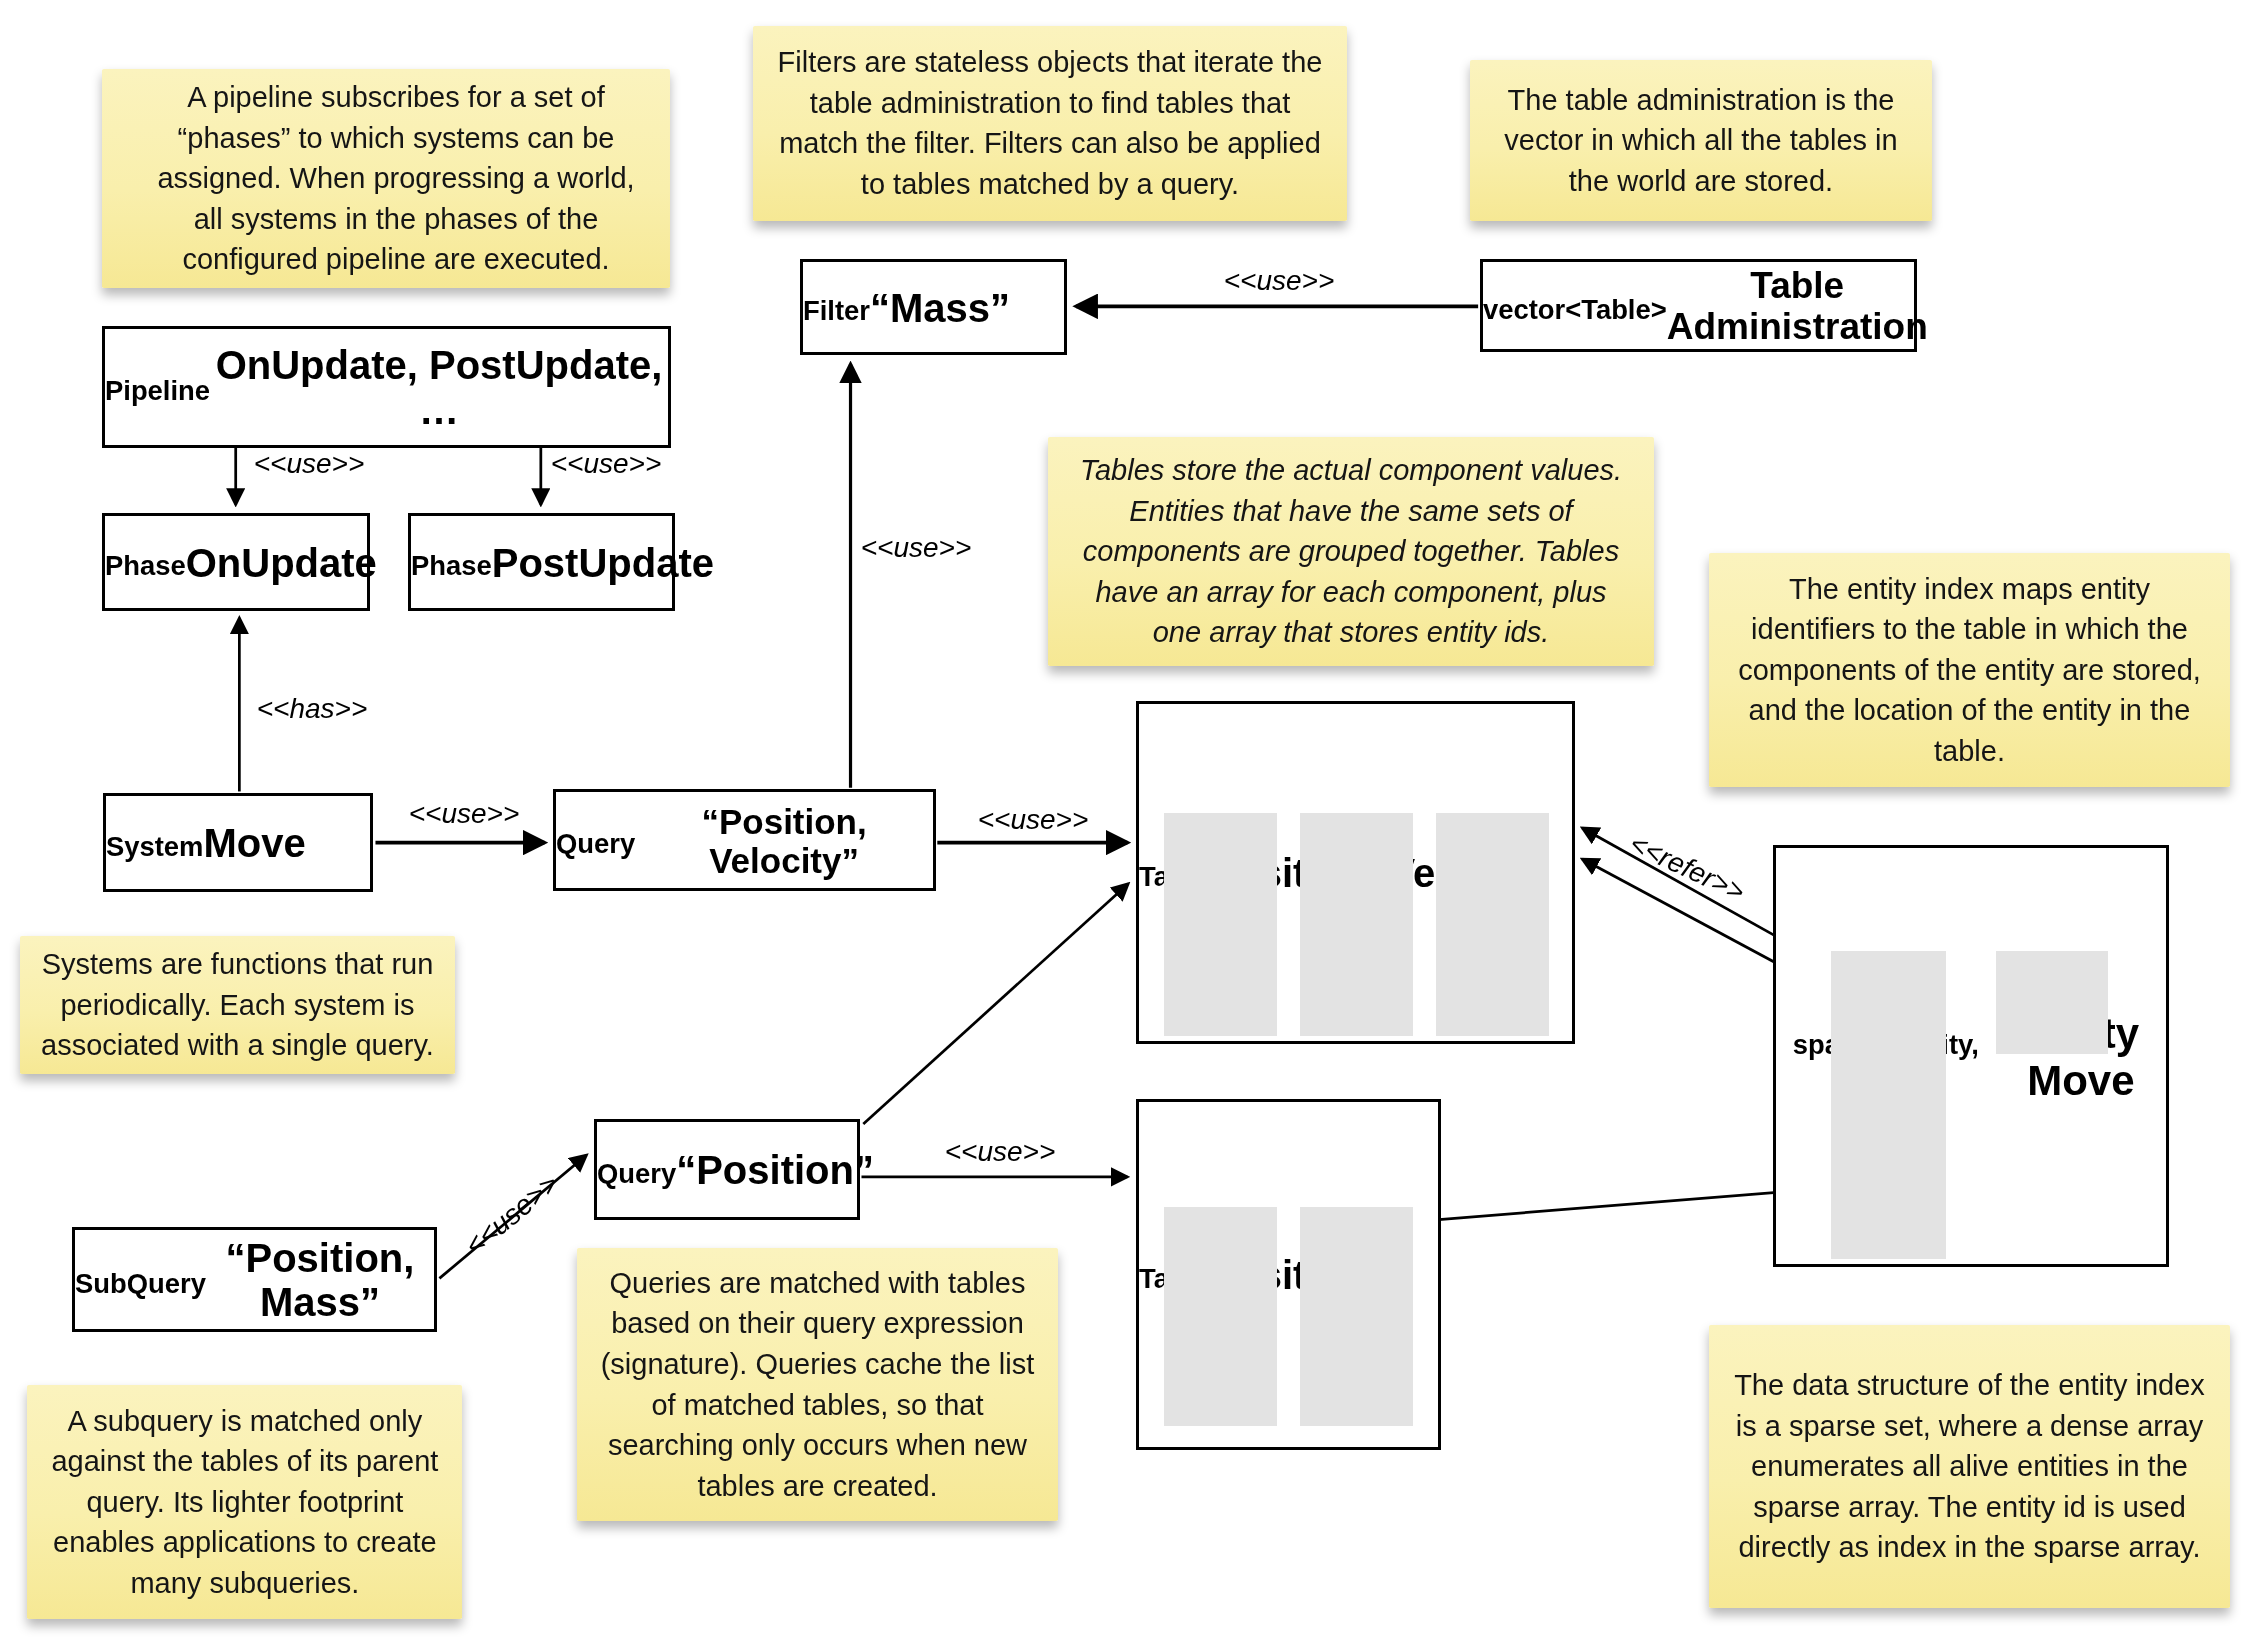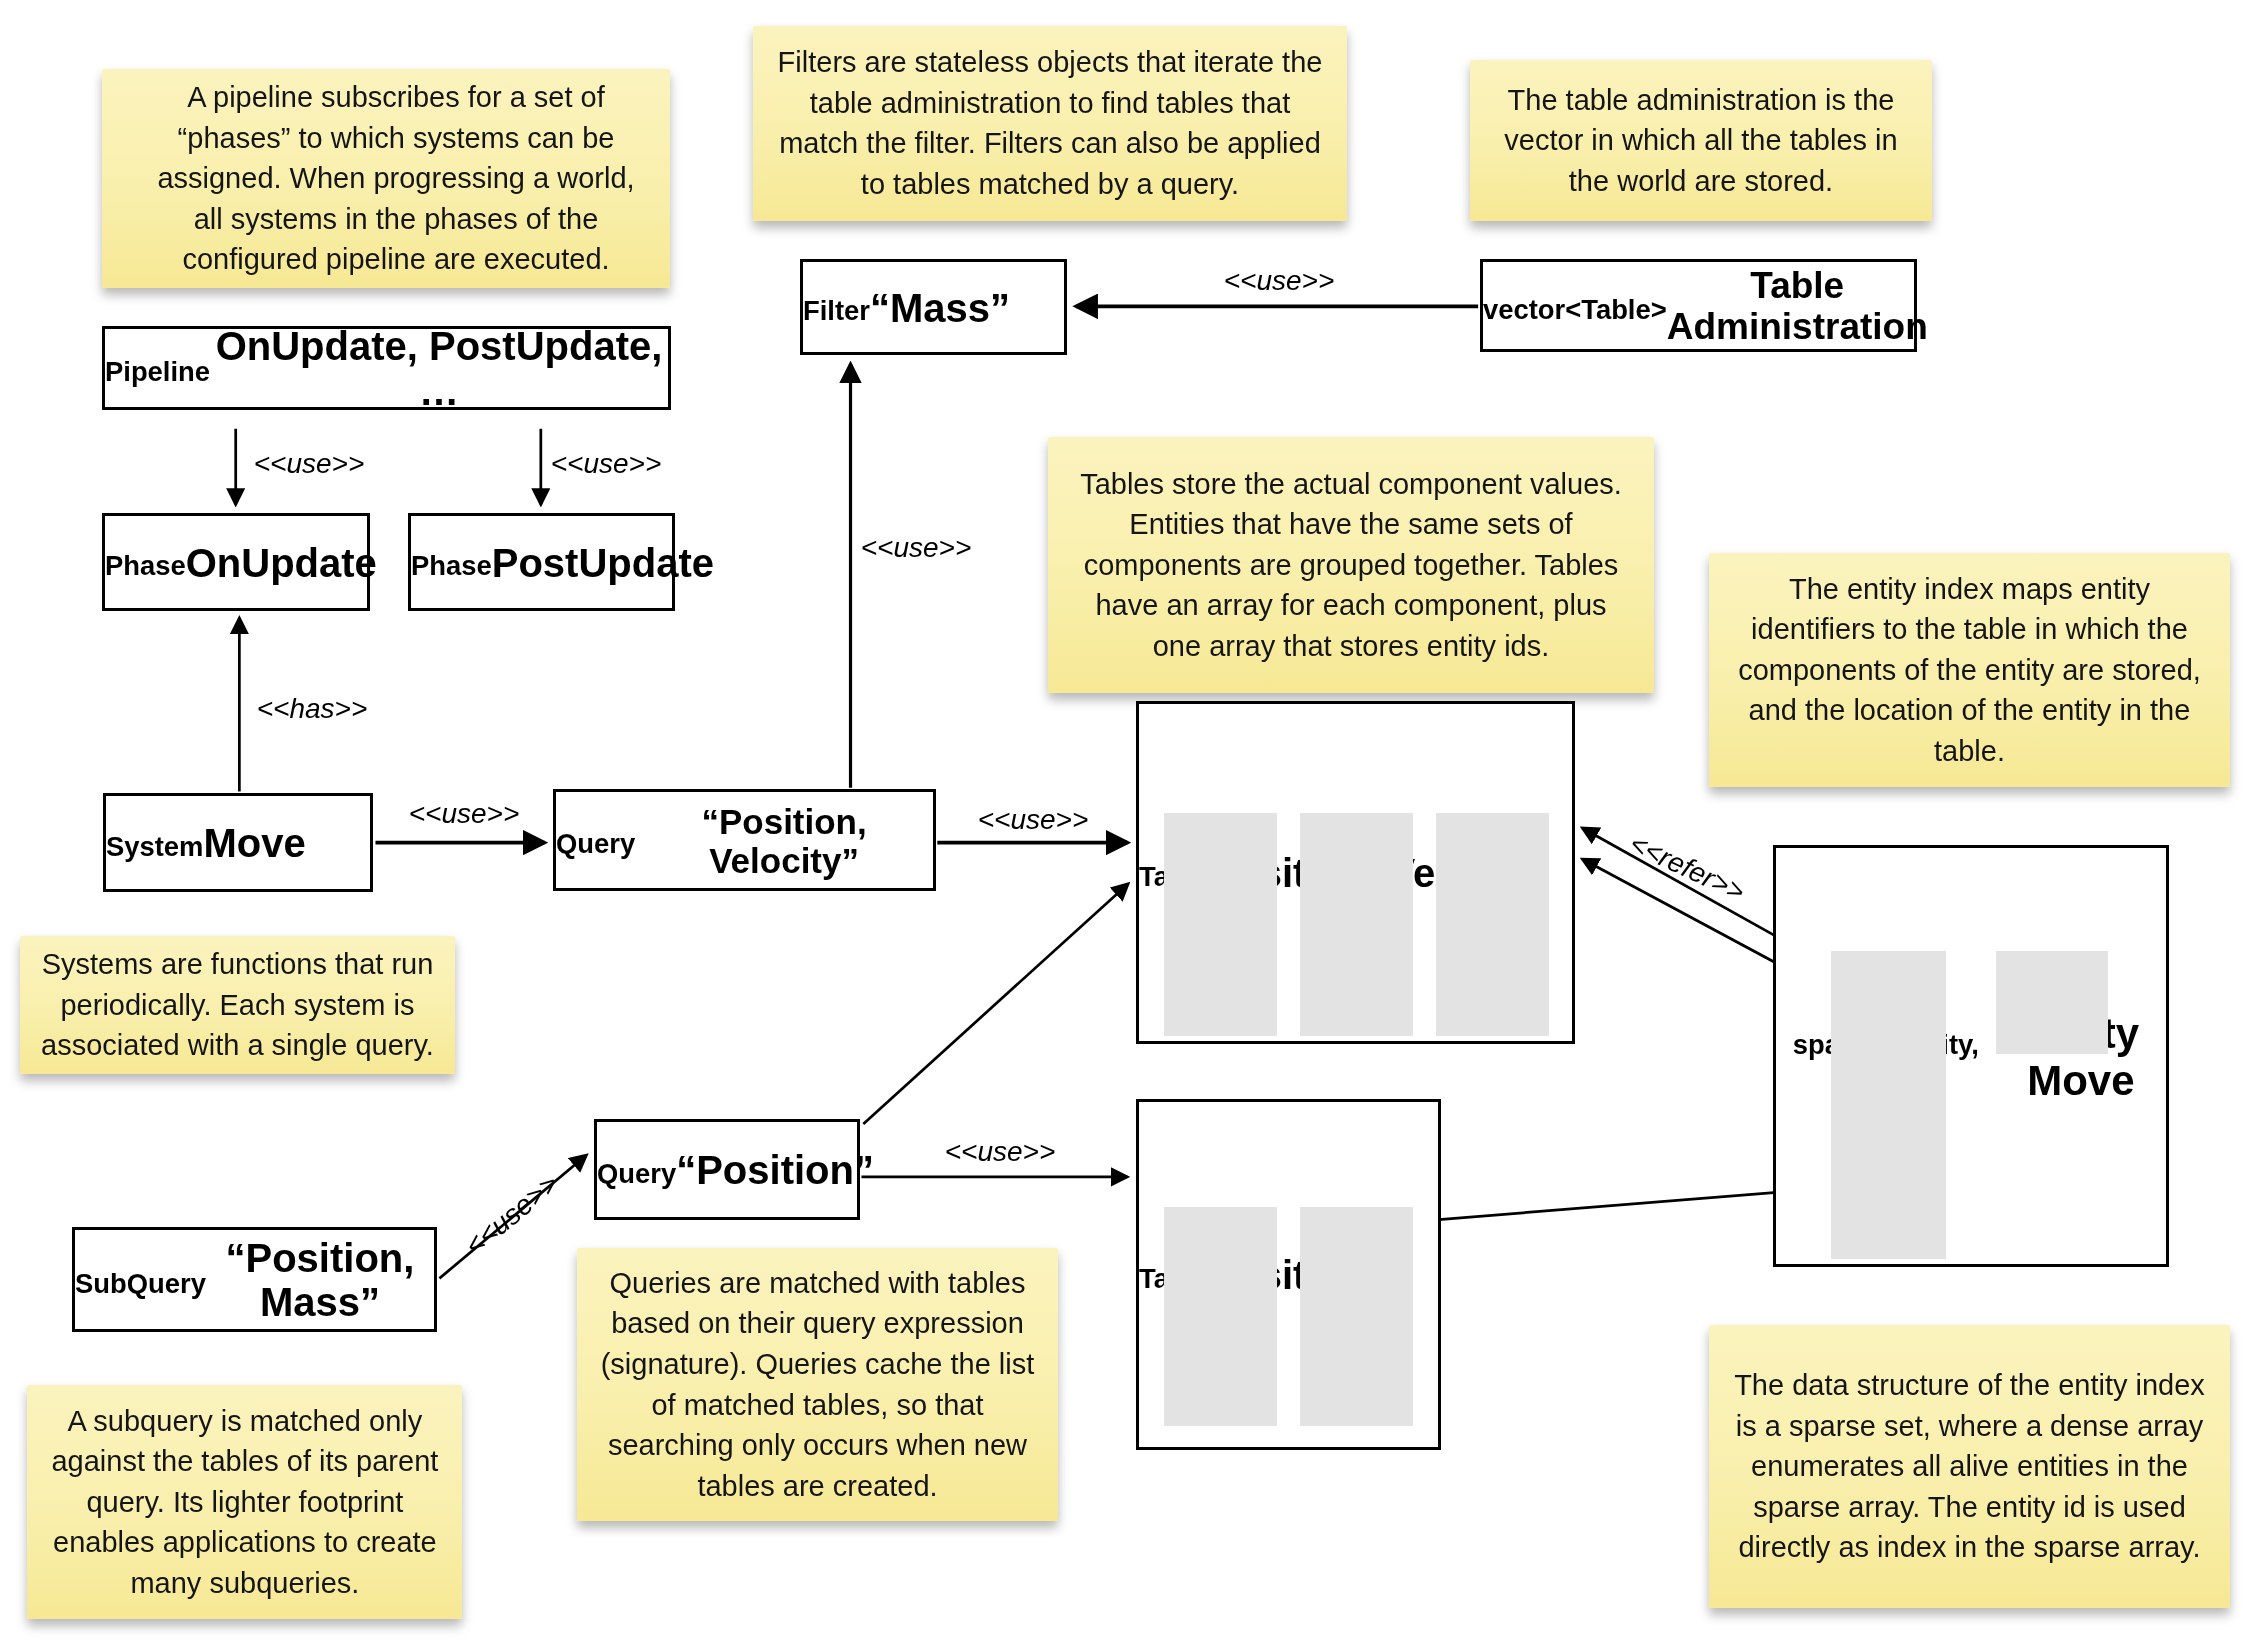--- a/index.html
+++ b/index.html
@@ -62,28 +62,28 @@
     <line x1="2004" y1="1086" x2="1732" y2="940" stroke="#000" stroke-width="3" marker-end="url(#arr)"></line>
     <line x1="2006" y1="1300" x2="1558" y2="1336" stroke="#000" stroke-width="3" marker-end="url(#arr)"></line>
     <line x1="2186" y1="1062" x2="2143" y2="1062" stroke="#000" stroke-width="3.5" marker-end="url(#arr)"></line>
     <line x1="2186" y1="1088" x2="2143" y2="1088" stroke="#000" stroke-width="3.5" marker-end="url(#arr)"></line>
     <line x1="2192" y1="1120" x2="2133" y2="1266" stroke="#000" stroke-width="3.5" marker-end="url(#arr)"></line>
   </svg>
 
   <div class="note" style="left:102px;top:69px;width:568px;height:219px;padding-left:40px;">A pipeline subscribes for a set of “phases” to which systems can be assigned. When progressing a world, all systems in the phases of the configured pipeline are executed.</div>
   <div class="note" style="left:753px;top:25.6px;width:594px;height:195px;">Filters are stateless objects that iterate the table administration to find tables that match the filter. Filters can also be applied to tables matched by a query.</div>
   <div class="note" style="left:1470px;top:60px;width:462px;height:161px;">The table administration is the vector in which all the tables in the world are stored.</div>
-  <div class="note" style="left:1048px;top:437px;width:606px;height:256px;">Tables store the actual component values. Entities that have the same sets of components are grouped together. Tables have an array for each component, plus one array that stores entity ids.</div>
+  <div class="note" style="left:1048px;top:437px;width:606px;height:229px;font-style:italic;">Tables store the actual component values. Entities that have the same sets of components are grouped together. Tables have an array for each component, plus one array that stores entity ids.</div>
   <div class="note" style="left:1709px;top:553px;width:521px;height:234px;">The entity index maps entity identifiers to the table in which the components of the entity are stored, and the location of the entity in the table.</div>
   <div class="note" style="left:20px;top:936px;width:435px;height:138px;text-align:center;">Systems are functions that run periodically. Each system is associated with a single query.</div>
   <div class="note" style="left:577px;top:1248px;width:481px;height:273px;">Queries are matched with tables based on their query expression (signature). Queries cache the list of matched tables, so that searching only occurs when new tables are created.</div>
   <div class="note" style="left:27.4px;top:1385px;width:435px;height:234px;">A subquery is matched only against the tables of its parent query. Its lighter footprint enables applications to create many subqueries.</div>
   <div class="note" style="left:1709px;top:1325px;width:521px;height:283px;">The data structure of the entity index is a sparse set, where a dense array enumerates all alive entities in the sparse array. The entity id is used directly as index in the sparse array.</div>
 
-  <div class="ubox" style="left:102px;top:326px;width:569px;height:84px;">
+  <div class="ubox" style="left:102px;top:326px;width:569px;height:122px;">
     <div class="st">Pipeline</div>
     <div class="nm sz44">OnUpdate, PostUpdate, …</div>
   </div>
 
   <div class="ubox" style="left:102px;top:513px;width:268px;height:98px;">
     <div class="st">Phase</div>
     <div class="nm sz44">OnUpdate</div>
   </div>
 
   <div class="ubox" style="left:408px;top:513px;width:267px;height:98px;">

